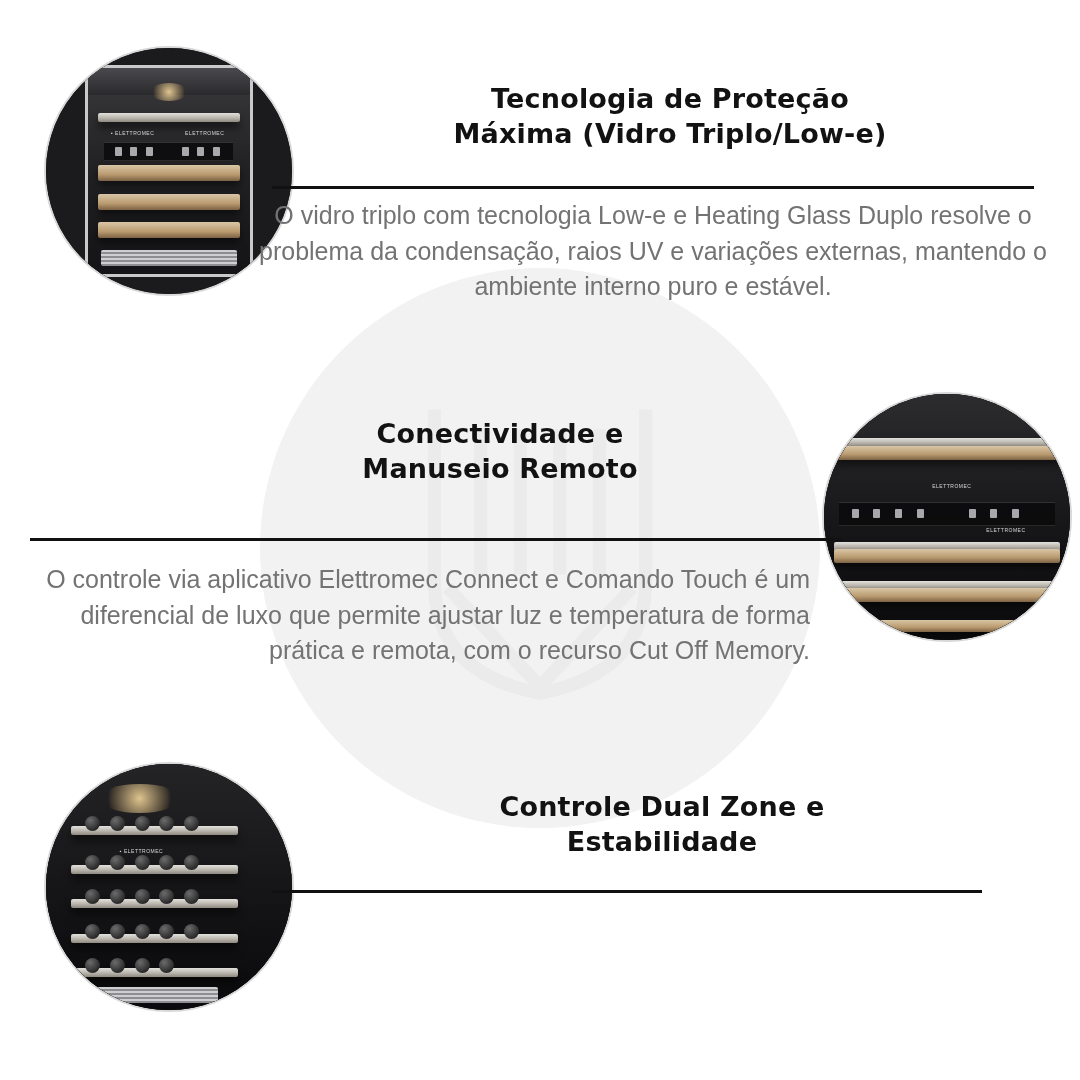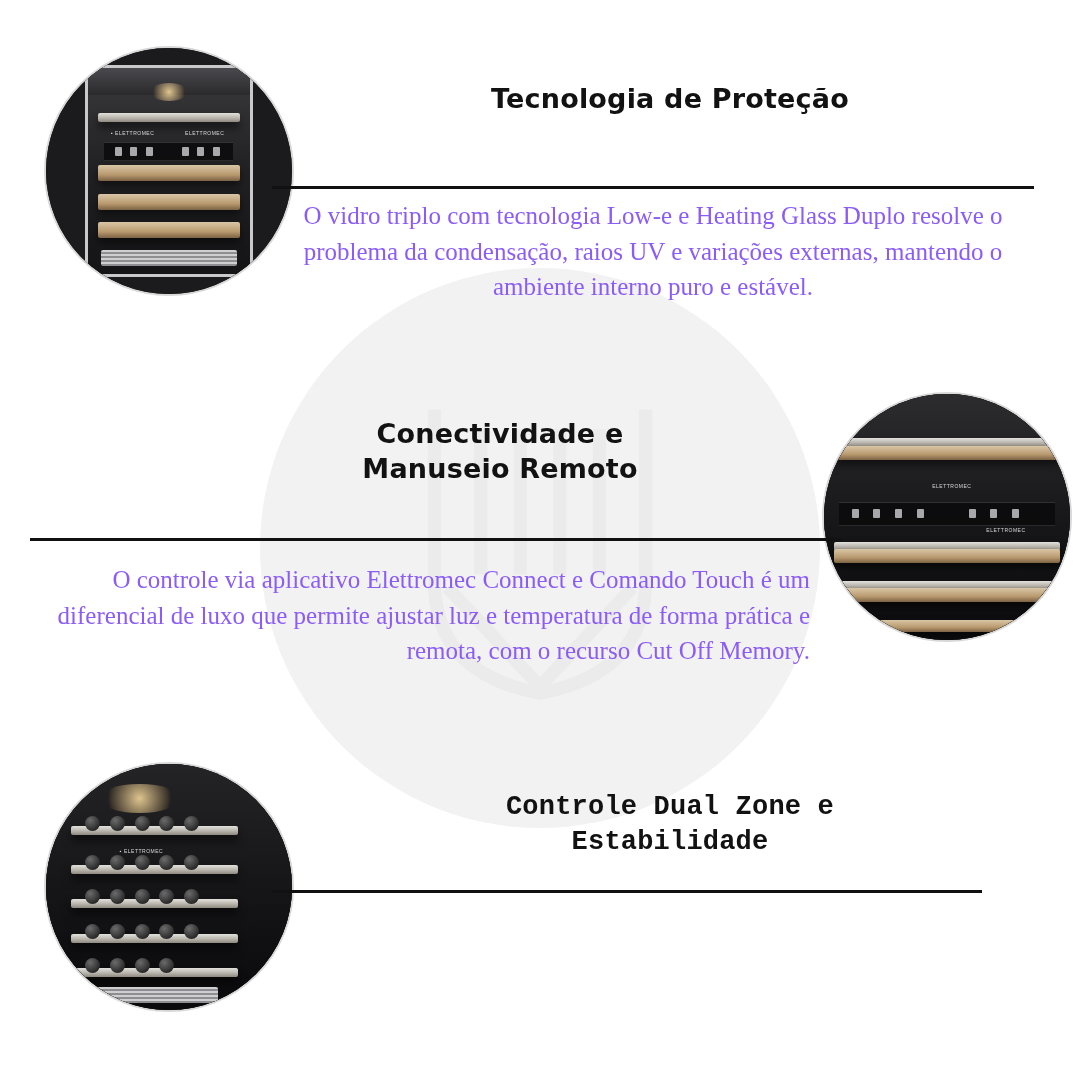--- a/index.html
+++ b/index.html
@@ -140,25 +140,25 @@
     text-align: center;
     letter-spacing: .2px;
   }
   .rule {
     position: absolute;
     height: 3px;
     background: #111;
   }
   .body-text {
     position: absolute;
-    font-family: Liberation Serif, serif;
+    font-family: Liberation Sans, sans-serif;
     font-weight: 400;
     font-size: 25px;
     line-height: 1.42;
-    color: #8b5cf6;
+    color: #737373;
     text-align: center;
   }
 </style>
 </head>
 <body>
 
 <div class="watermark">
   <svg class="watermark-mark" viewBox="0 0 100 100">
     <g fill="none" stroke="#e6e6e6" stroke-width="4">
       <path d="M18 8 L18 60 Q18 88 50 94 Q82 88 82 60 L82 8"></path>
@@ -193,20 +193,21 @@
         <div class="shelf-wood" style="top:47%;"></div>
         <div class="shelf-wood" style="top:61%;"></div>
         <div class="shelf-wood" style="top:75%;"></div>
         <div class="grille" style="bottom:4%;"></div>
       </div>
     </div>
   </div>
 
   <div class="heading" style="left:300px; top:82px; width:740px;">
     <div>Tecnologia de Proteção</div>
+    <div>Máxima (Vidro Triplo/Low-e)</div>
   </div>
 
   <div class="rule" style="left:272px; top:186px; width:762px;"></div>
 
   <div class="body-text" style="left:258px; top:198px; width:790px;">O vidro triplo com tecnologia Low-e e Heating Glass Duplo resolve o problema da condensação, raios UV e variações externas, mantendo o ambiente interno puro e estável.</div>
 
   <div class="photo-circle" style="left:822px; top:392px; width:250px; height:250px;">
     <div class="fridge" style="background:#141416;">
       <div style="position:absolute;left:0;top:0;right:0;bottom:0;background:linear-gradient(180deg,#2c2c2f 0%,#161618 55%,#0c0c0e 100%);"></div>
       <div class="shelf" style="left:4%;right:4%;top:18%;"></div>
@@ -270,21 +271,21 @@
       <div class="bottle" style="left:56%; top:65%;"></div>
       <div class="shelf" style="left:10%;right:22%;top:83%;"></div>
       <div class="bottle" style="left:16%; top:79%;"></div>
       <div class="bottle" style="left:26%; top:79%;"></div>
       <div class="bottle" style="left:36%; top:79%;"></div>
       <div class="bottle" style="left:46%; top:79%;"></div>
       <div class="grille" style="left:10%; right:30%; bottom:3%;"></div>
     </div>
   </div>
 
-  <div class="heading" style="left:300px; top:790px; width:740px;font-family:Liberation Mono, monospace;">
+  <div class="heading" style="left:292px; top:790px; width:740px;">
     <div>Controle Dual Zone e</div>
     <div>Estabilidade</div>
   </div>
 
   <div class="rule" style="left:272px; top:890px; width:710px;"></div>
 
 
 </div>
 
 </body></html>

